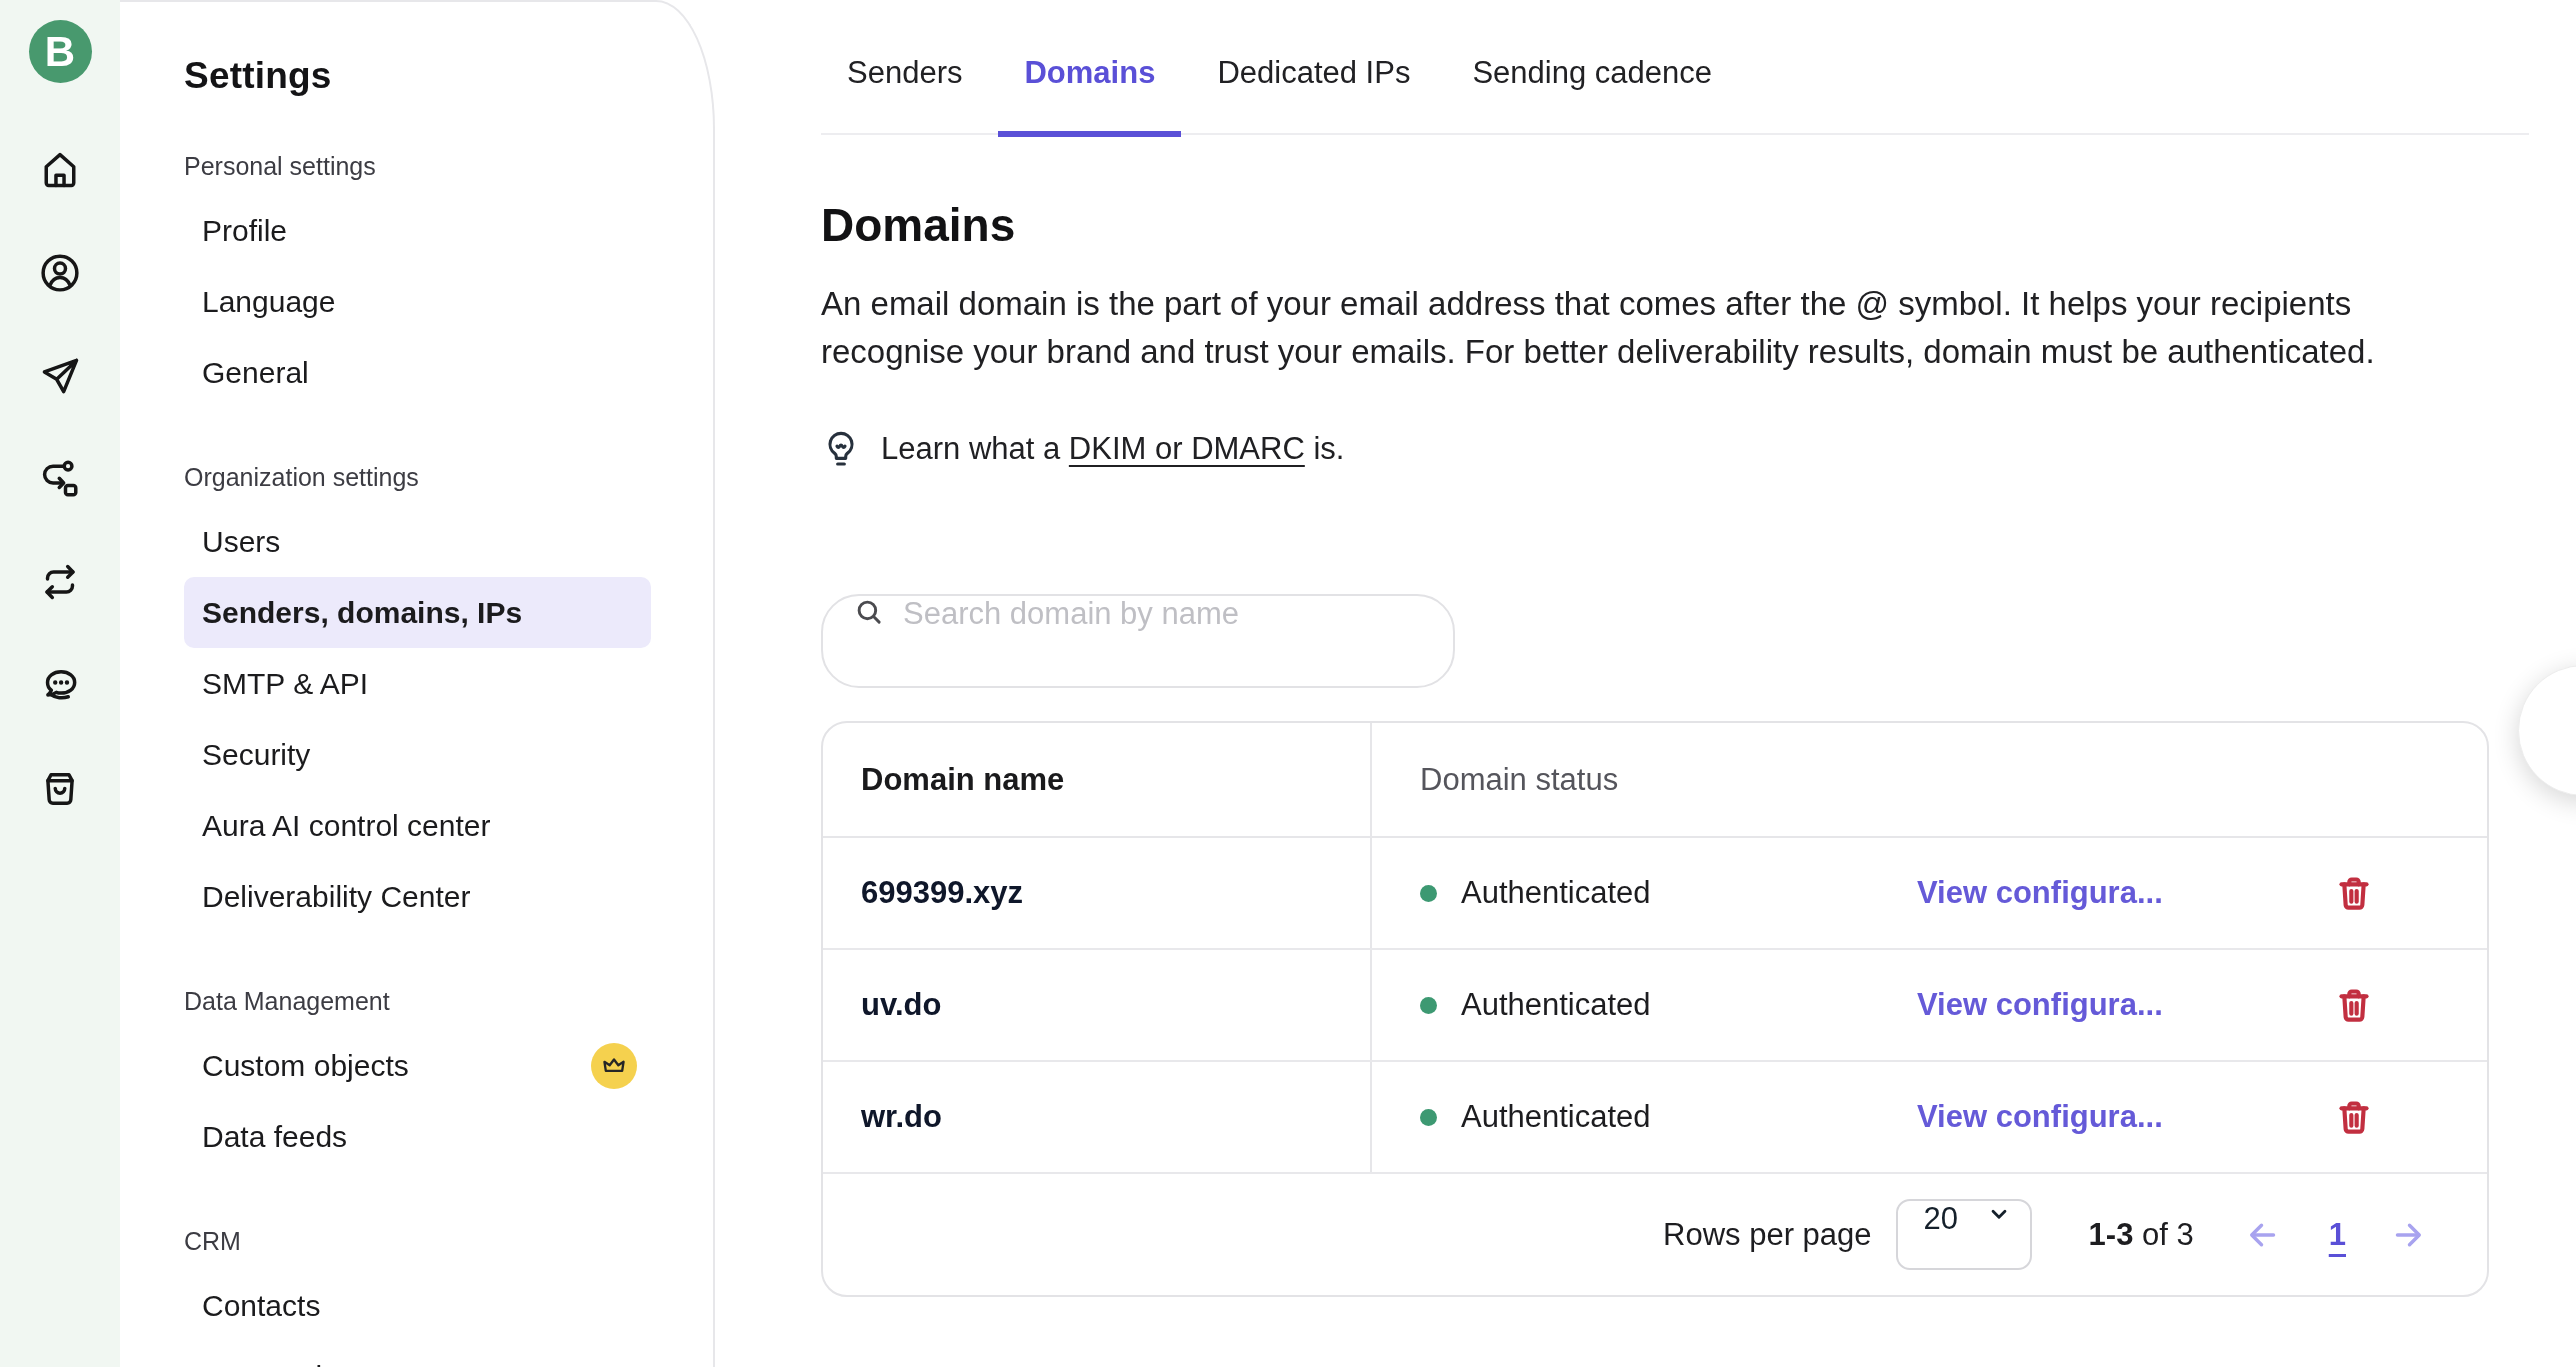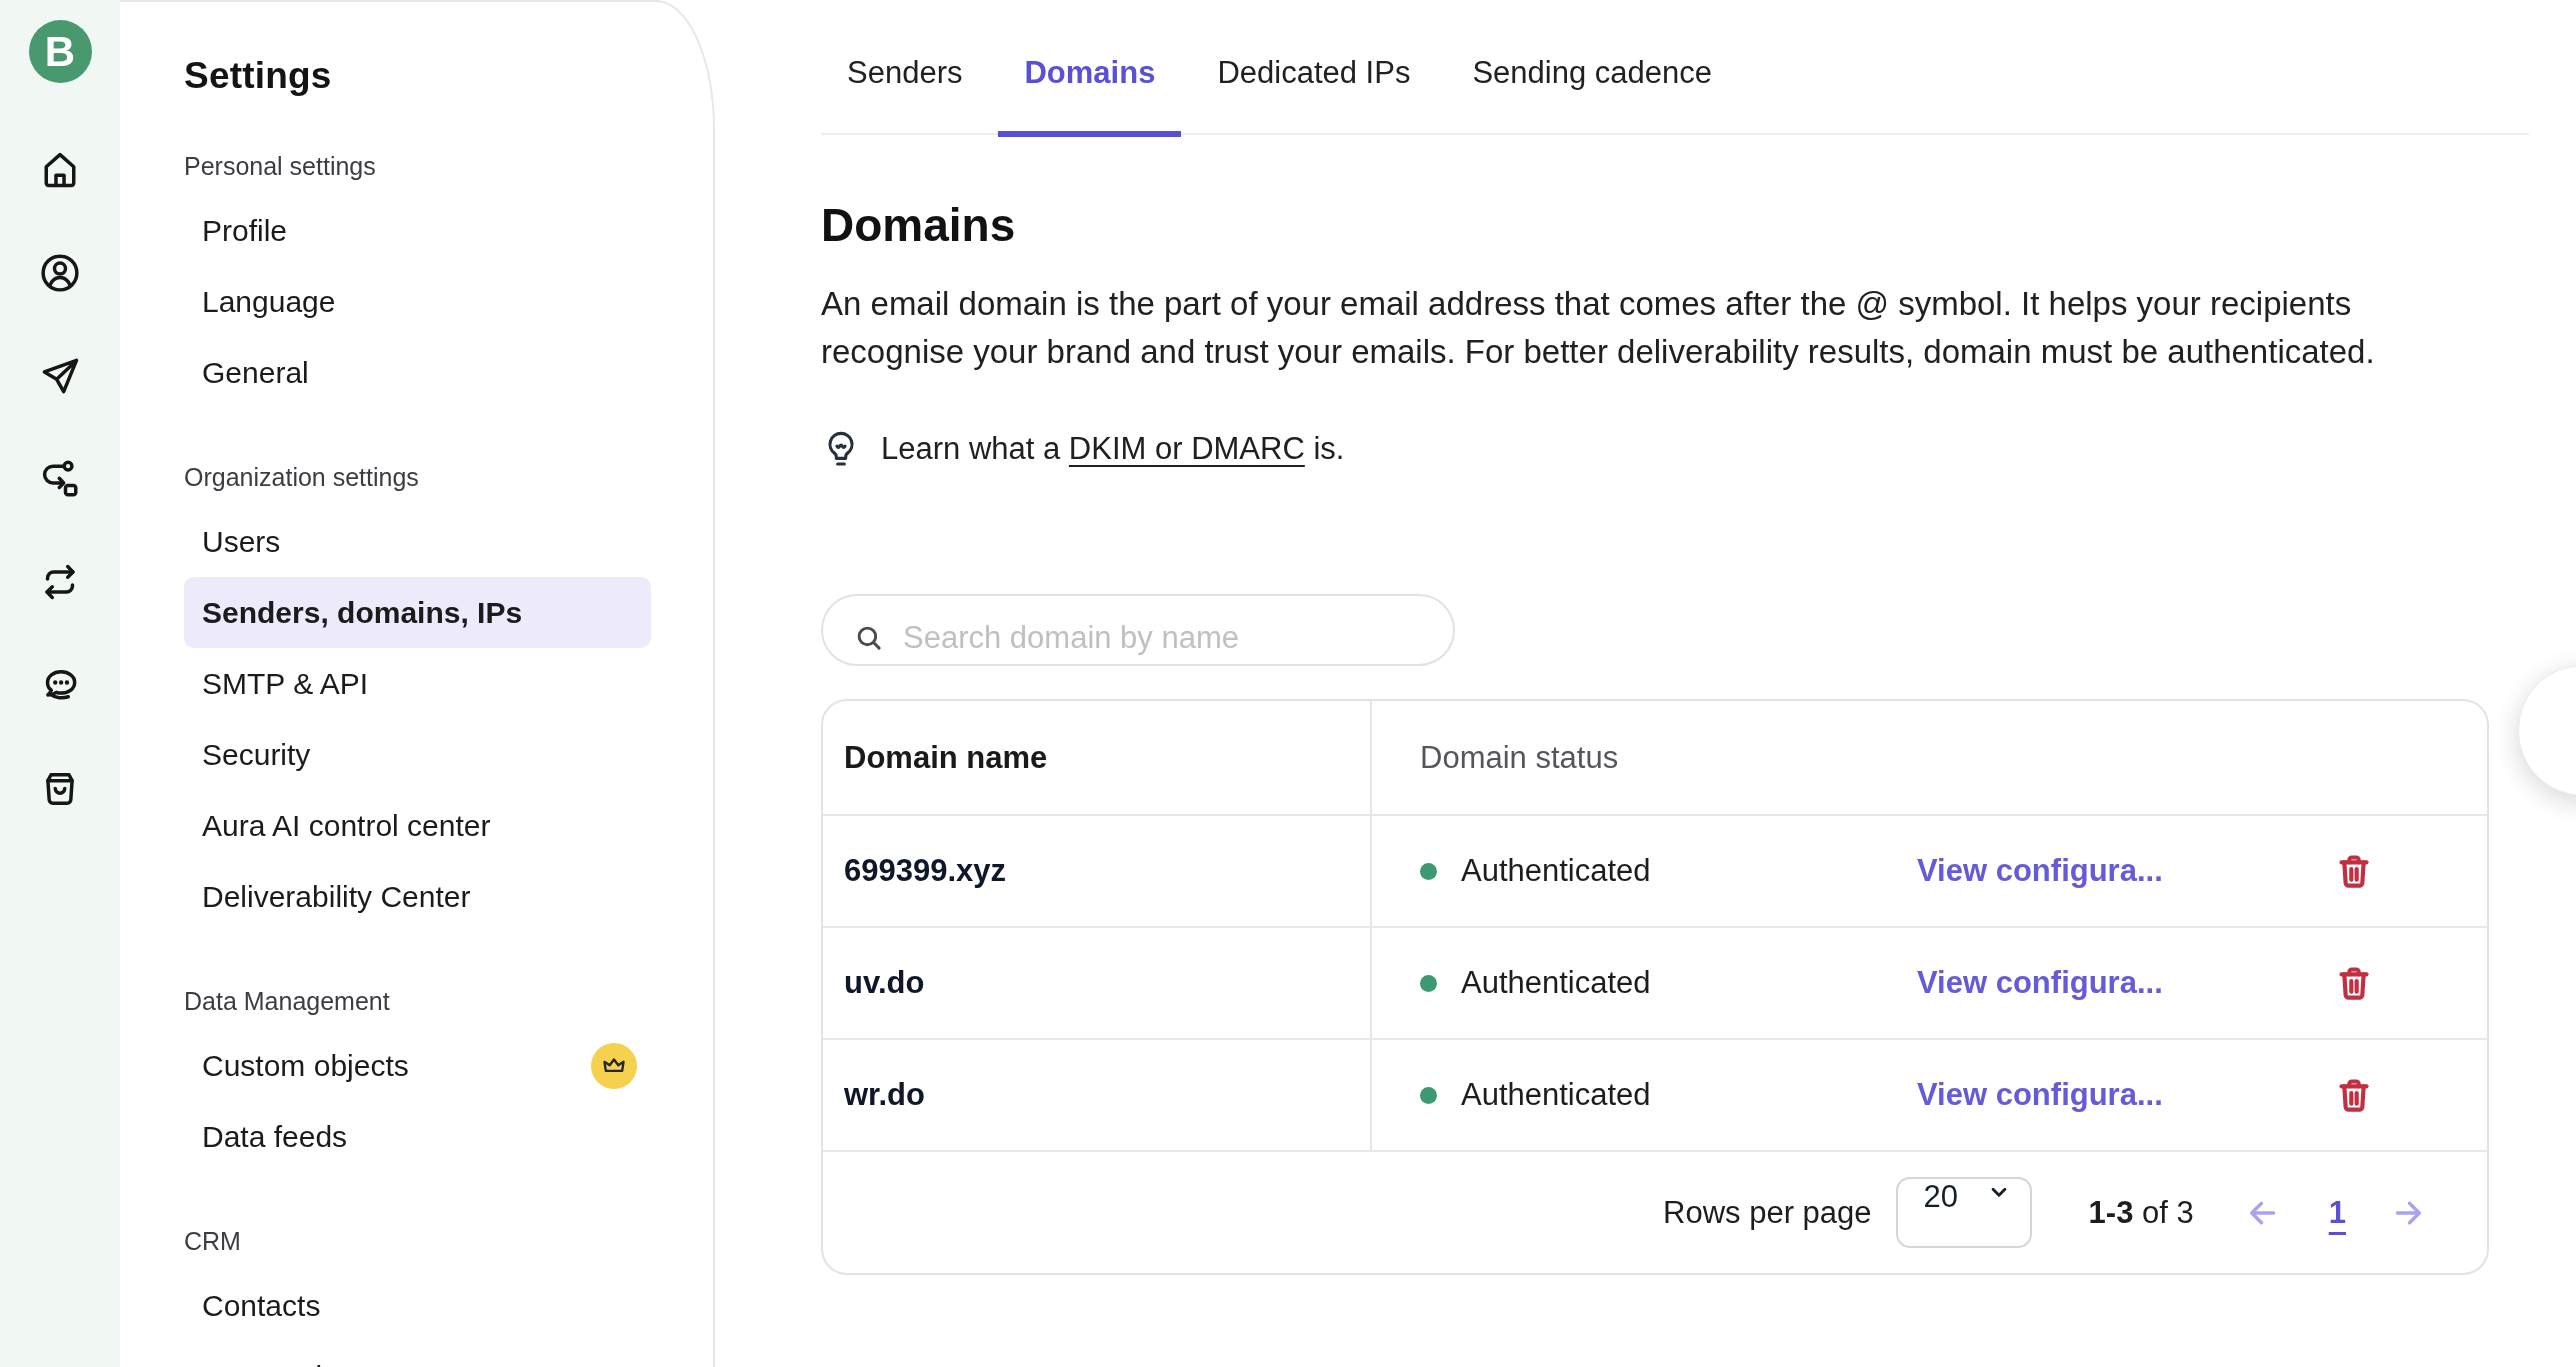--- a/index.html
+++ b/index.html
@@ -40,33 +40,33 @@
   .tab.active { color:#5a50d7; font-weight:700; border-bottom-color:#5a50d7; }
 
   .content { width:1668px; }
   .page-title { margin-top:63px; font-size:46px; font-weight:700; color:#121214; }
   .page-desc { margin-top:28px; font-size:33px; line-height:48px; color:#202023; max-width:1622px; }
   .tip { margin-top:53px; display:flex; align-items:center; gap:20px; font-size:31px; color:#202023; }
   .tip svg { width:40px; height:40px; flex:none; }
   .tip-link { color:#202023; text-decoration:underline; text-decoration-thickness:2px;
     text-underline-offset:6px; cursor:pointer; }
 
-  .search { margin-top:125px; width:634px; height:72px; border:2px solid #e2e2e5;
-    border-radius:38px; display:flex; align-items:center; padding:16px 24px 0 30px; background:#fff; }
+  .search { margin-top:125px; width:634px; height:94px; border:2px solid #e2e2e5;
+    border-radius:38px; display:flex; align-items:flex-start; padding:0 24px 0 30px; background:#fff; }
   .search svg { width:32px; height:32px; flex:none; color:#4b4b4f; }
   .search input { border:none; outline:none; flex:1; margin-left:18px; font-size:31px;
     font-family:inherit; color:#1c1c1e; background:transparent; }
   .search input::placeholder { color:#bfbfc4; }
 
   
   .card { margin-top:33px; width:1668px; border:2px solid #e3e3e6; border-radius:26px;
     background:#fff; overflow:hidden; }
   .row { display:flex; align-items:center; }
   .c1 { width:549px; flex:none; align-self:stretch; display:flex; align-items:center;
-    padding-left:21px; border-right:2px solid #e6e6e9; }
+    padding-left:38px; border-right:2px solid #e6e6e9; }
   .c2 { flex:1; display:flex; align-items:center; padding-left:48px; }
   .thead { height:115px; border-bottom:2px solid #e6e6e9; }
   .thead .c1 { font-size:31px; font-weight:700; color:#1a1a1c; }
   .thead .c2 { font-size:31px; color:#55555c; }
   .trow { height:112px; border-bottom:2px solid #e8e8eb; }
   .trow .c1 { font-size:31px; color:#0f172a;font-weight:bold; }
   .status { width:497px; display:flex; align-items:center; gap:24px; font-size:31px; color:#1d1d20; }
   .dot { width:17px; height:17px; border-radius:50%; background:#3d9972; flex:none; }
   .view-link { font-size:31px; font-weight:700; color:#655ad8; text-decoration:none; cursor:pointer; }
   .trash { margin-left:auto; margin-right:111px; width:44px; height:44px; background:none;

